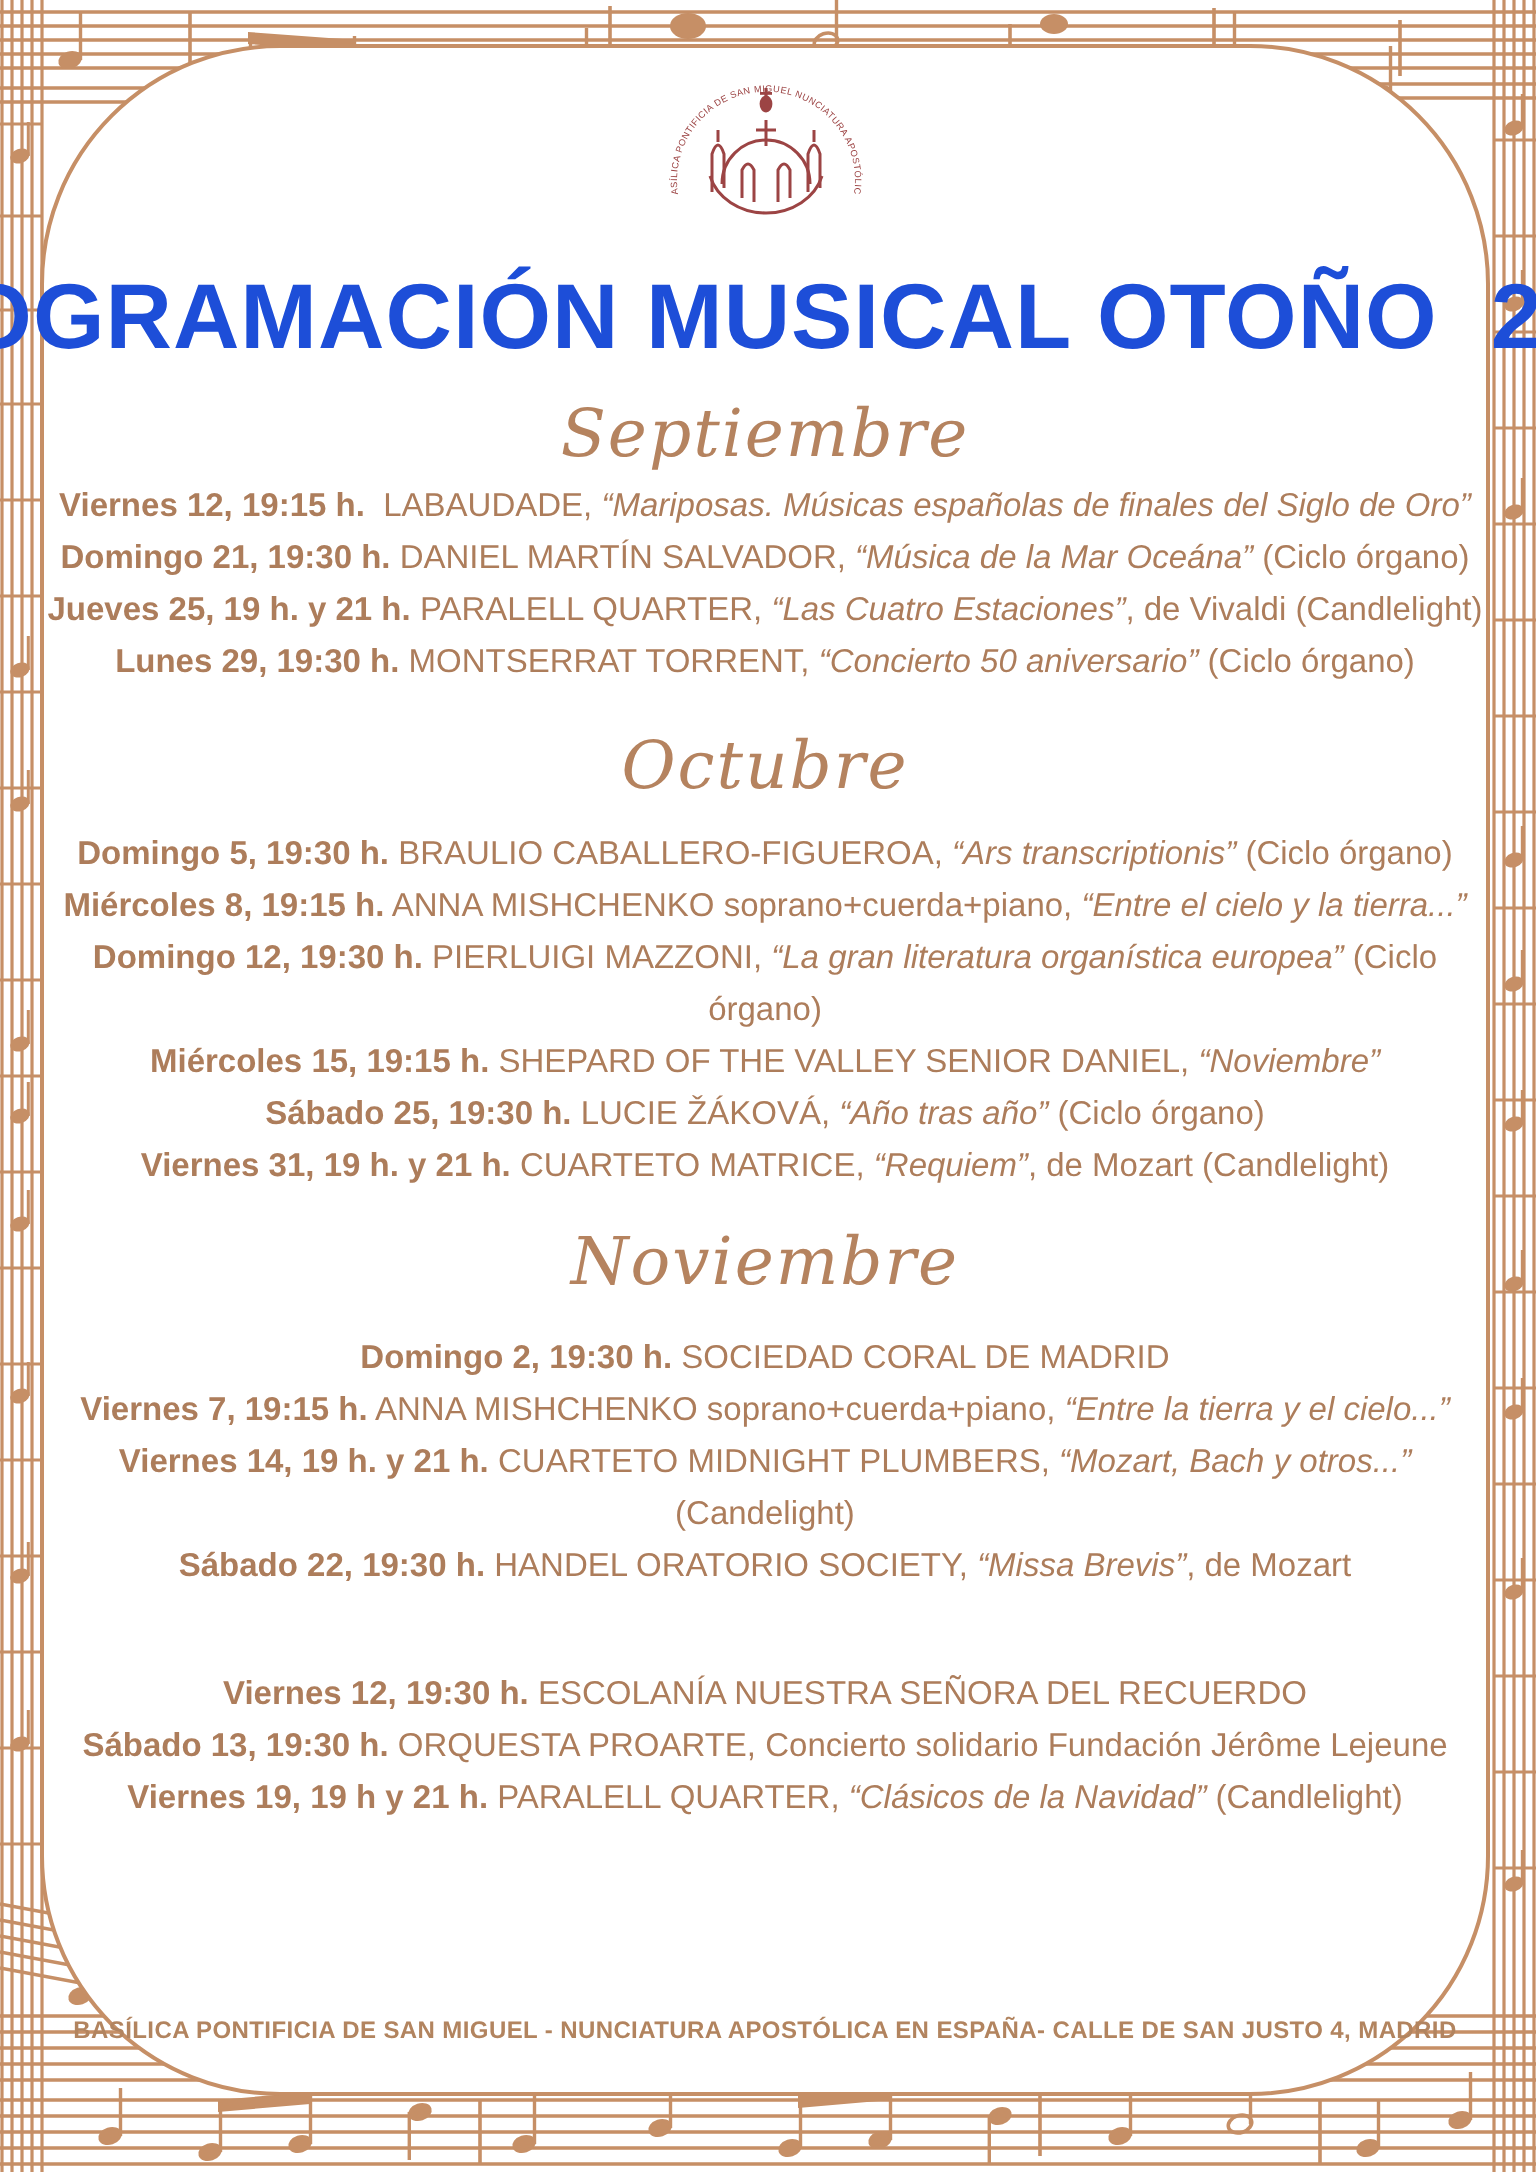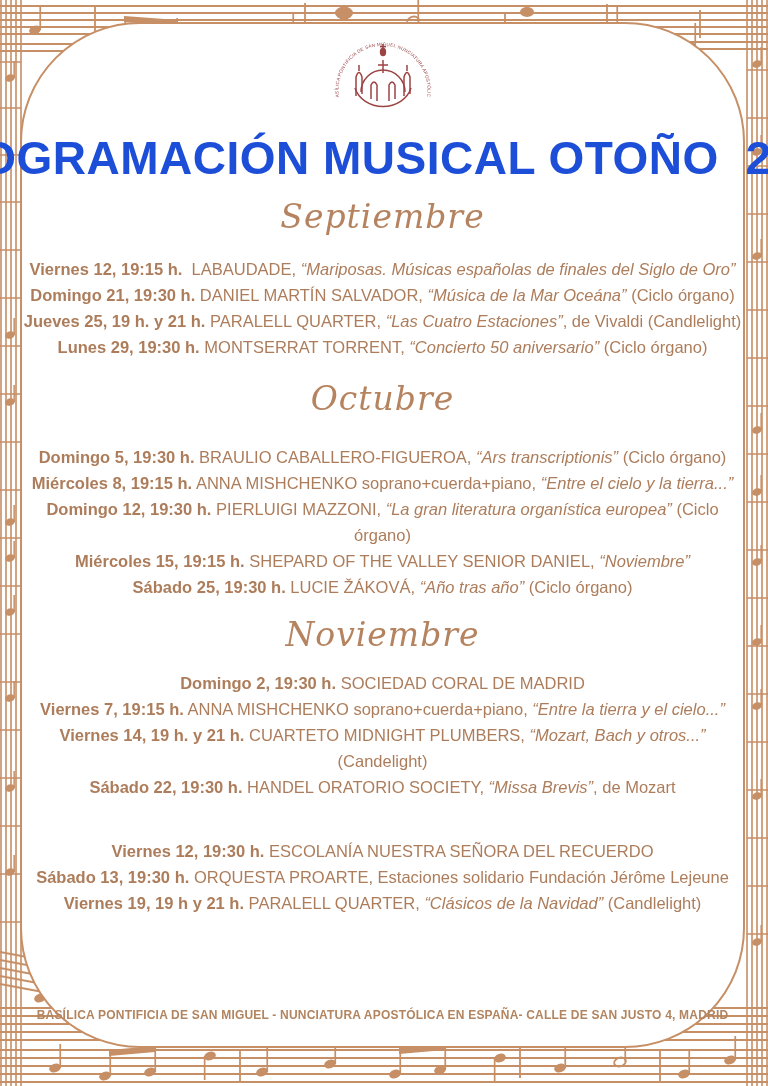--- a/index.html
+++ b/index.html
@@ -12,22 +12,22 @@
   .title{margin:18px 0 0 0;font-size:46px;font-weight:700;color:#1d4ed8;letter-spacing:.5px;
     white-space:pre;line-height:44px;text-align:center;}
   #sections{display:flex;flex-direction:column;align-items:center;width:100%;}
   .month{display:flex;flex-direction:column;align-items:center;width:100%;justify-content:space-between;}
   .month-header{margin:0;font-family:"DejaVu Serif", serif;font-style:italic;font-weight:400;
     font-size:33px;line-height:46px;color:#b5835f;letter-spacing:1px;}
   .events{display:flex;flex-direction:column;align-items:center;width:100%;}
   .event-line{font-size:16.5px;line-height:26px;color:#ad7d5b;text-align:center;white-space:pre-wrap;}
   .seg-bold{font-weight:700;}
   .seg-italic{font-style:italic;}
-  .sec-0{margin-top:14px}.sec-0 .events{margin-top:16px}
-  .sec-1{margin-top:16px}.sec-1 .events{margin-top:22px}
+  .sec-0{margin-top:14px}.sec-0 .events{}
+  .sec-1{margin-top:16px}.sec-1 .events{margin-top:8px}
   .sec-2{margin-top:12px}.sec-2 .events{margin-top:12px}
   .sec-3{margin-top:14px}.sec-3 .events{margin-top:24px}
   .footer{margin-top:auto;margin-bottom:24px;font-size:12px;font-weight:700;color:#b2845f;
     letter-spacing:.2px;text-align:center;}
 </style>
 </head>
 <body>
 
 <svg class="bg" width="768" height="1086" viewBox="0 0 768 1086" aria-hidden="true">
   <defs>
@@ -166,34 +166,35 @@
         </div>
       </section>
       <section class="month sec-1">
         <h2 class="month-header">Octubre</h2>
         <div class="events">
           <div class="event-line"><span class="seg seg-bold">Domingo 5, 19:30 h.</span><span class="seg seg-regular"> BRAULIO CABALLERO-FIGUEROA, </span><span class="seg seg-italic">“Ars transcriptionis”</span><span class="seg seg-regular"> (Ciclo órgano)</span></div>
           <div class="event-line"><span class="seg seg-bold">Miércoles 8, 19:15 h.</span><span class="seg seg-regular"> ANNA MISHCHENKO soprano+cuerda+piano, </span><span class="seg seg-italic">“Entre el cielo y la tierra...”</span></div>
           <div class="event-line"><span class="seg seg-bold">Domingo 12, 19:30 h.</span><span class="seg seg-regular"> PIERLUIGI MAZZONI, </span><span class="seg seg-italic">“La gran literatura organística europea”</span><span class="seg seg-regular"> (Ciclo órgano)</span></div>
           <div class="event-line"><span class="seg seg-bold">Miércoles 15, 19:15 h.</span><span class="seg seg-regular"> SHEPARD OF THE VALLEY SENIOR DANIEL, </span><span class="seg seg-italic">“Noviembre”</span></div>
           <div class="event-line"><span class="seg seg-bold">Sábado 25, 19:30 h.</span><span class="seg seg-regular"> LUCIE ŽÁKOVÁ, </span><span class="seg seg-italic">“Año tras año”</span><span class="seg seg-regular"> (Ciclo órgano)</span></div>
+          <div class="event-line"><span class="seg seg-bold">Viernes 31, 19 h. y 21 h.</span><span class="seg seg-regular"> CUARTETO MATRICE, </span><span class="seg seg-italic">“Requiem”</span><span class="seg seg-regular">, de Mozart (Candlelight)</span></div>
         </div>
       </section>
       <section class="month sec-2">
         <h2 class="month-header">Noviembre</h2>
         <div class="events">
           <div class="event-line"><span class="seg seg-bold">Domingo 2, 19:30 h.</span><span class="seg seg-regular"> SOCIEDAD CORAL DE MADRID</span></div>
           <div class="event-line"><span class="seg seg-bold">Viernes 7, 19:15 h.</span><span class="seg seg-regular"> ANNA MISHCHENKO soprano+cuerda+piano, </span><span class="seg seg-italic">“Entre la tierra y el cielo...”</span></div>
           <div class="event-line"><span class="seg seg-bold">Viernes 14, 19 h. y 21 h.</span><span class="seg seg-regular"> CUARTETO MIDNIGHT PLUMBERS, </span><span class="seg seg-italic">“Mozart, Bach y otros...”</span><span class="seg seg-regular"> (Candelight)</span></div>
           <div class="event-line"><span class="seg seg-bold">Sábado 22, 19:30 h.</span><span class="seg seg-regular"> HANDEL ORATORIO SOCIETY, </span><span class="seg seg-italic">“Missa Brevis”</span><span class="seg seg-regular">, de Mozart</span></div>
         </div>
       </section>
       <section class="month sec-3">
         <div class="events">
           <div class="event-line"><span class="seg seg-bold">Viernes 12, 19:30 h.</span><span class="seg seg-regular"> ESCOLANÍA NUESTRA SEÑORA DEL RECUERDO</span></div>
-          <div class="event-line"><span class="seg seg-bold">Sábado 13, 19:30 h.</span><span class="seg seg-regular"> ORQUESTA PROARTE, Estaciones solidario Fundación Jérôme Lejeune</span></div>
+          <div class="event-line"><span class="seg seg-bold">Sábado 13, 19:30 h.</span><span class="seg seg-regular"> ORQUESTA PROARTE, Concierto solidario Fundación Jérôme Lejeune</span></div>
           <div class="event-line"><span class="seg seg-bold">Viernes 19, 19 h y 21 h.</span><span class="seg seg-regular"> PARALELL QUARTER, </span><span class="seg seg-italic">“Clásicos de la Navidad”</span><span class="seg seg-regular"> (Candlelight)</span></div>
         </div>
       </section>
     </div>
 
   <div class="footer">BASÍLICA PONTIFICIA DE SAN MIGUEL - NUNCIATURA APOSTÓLICA EN ESPAÑA- CALLE DE SAN JUSTO 4, MADRID</div>
 </div>
 
 </body></html>

